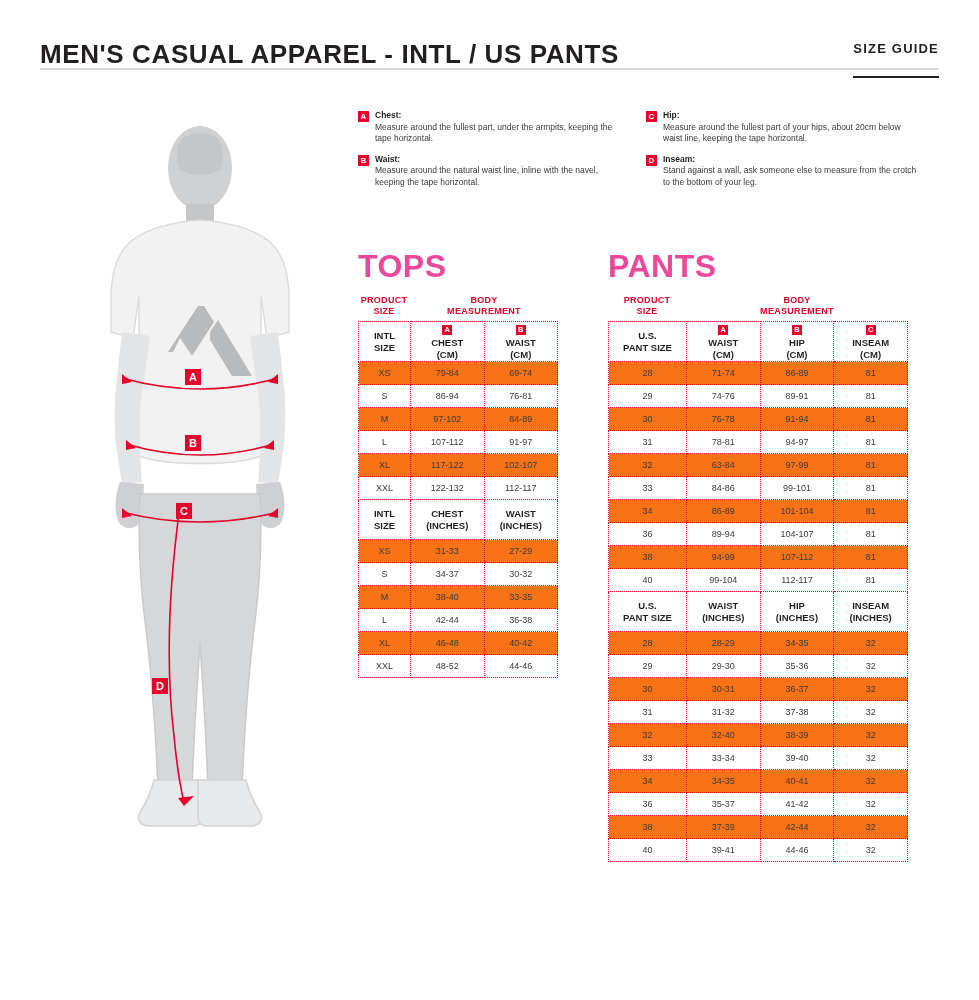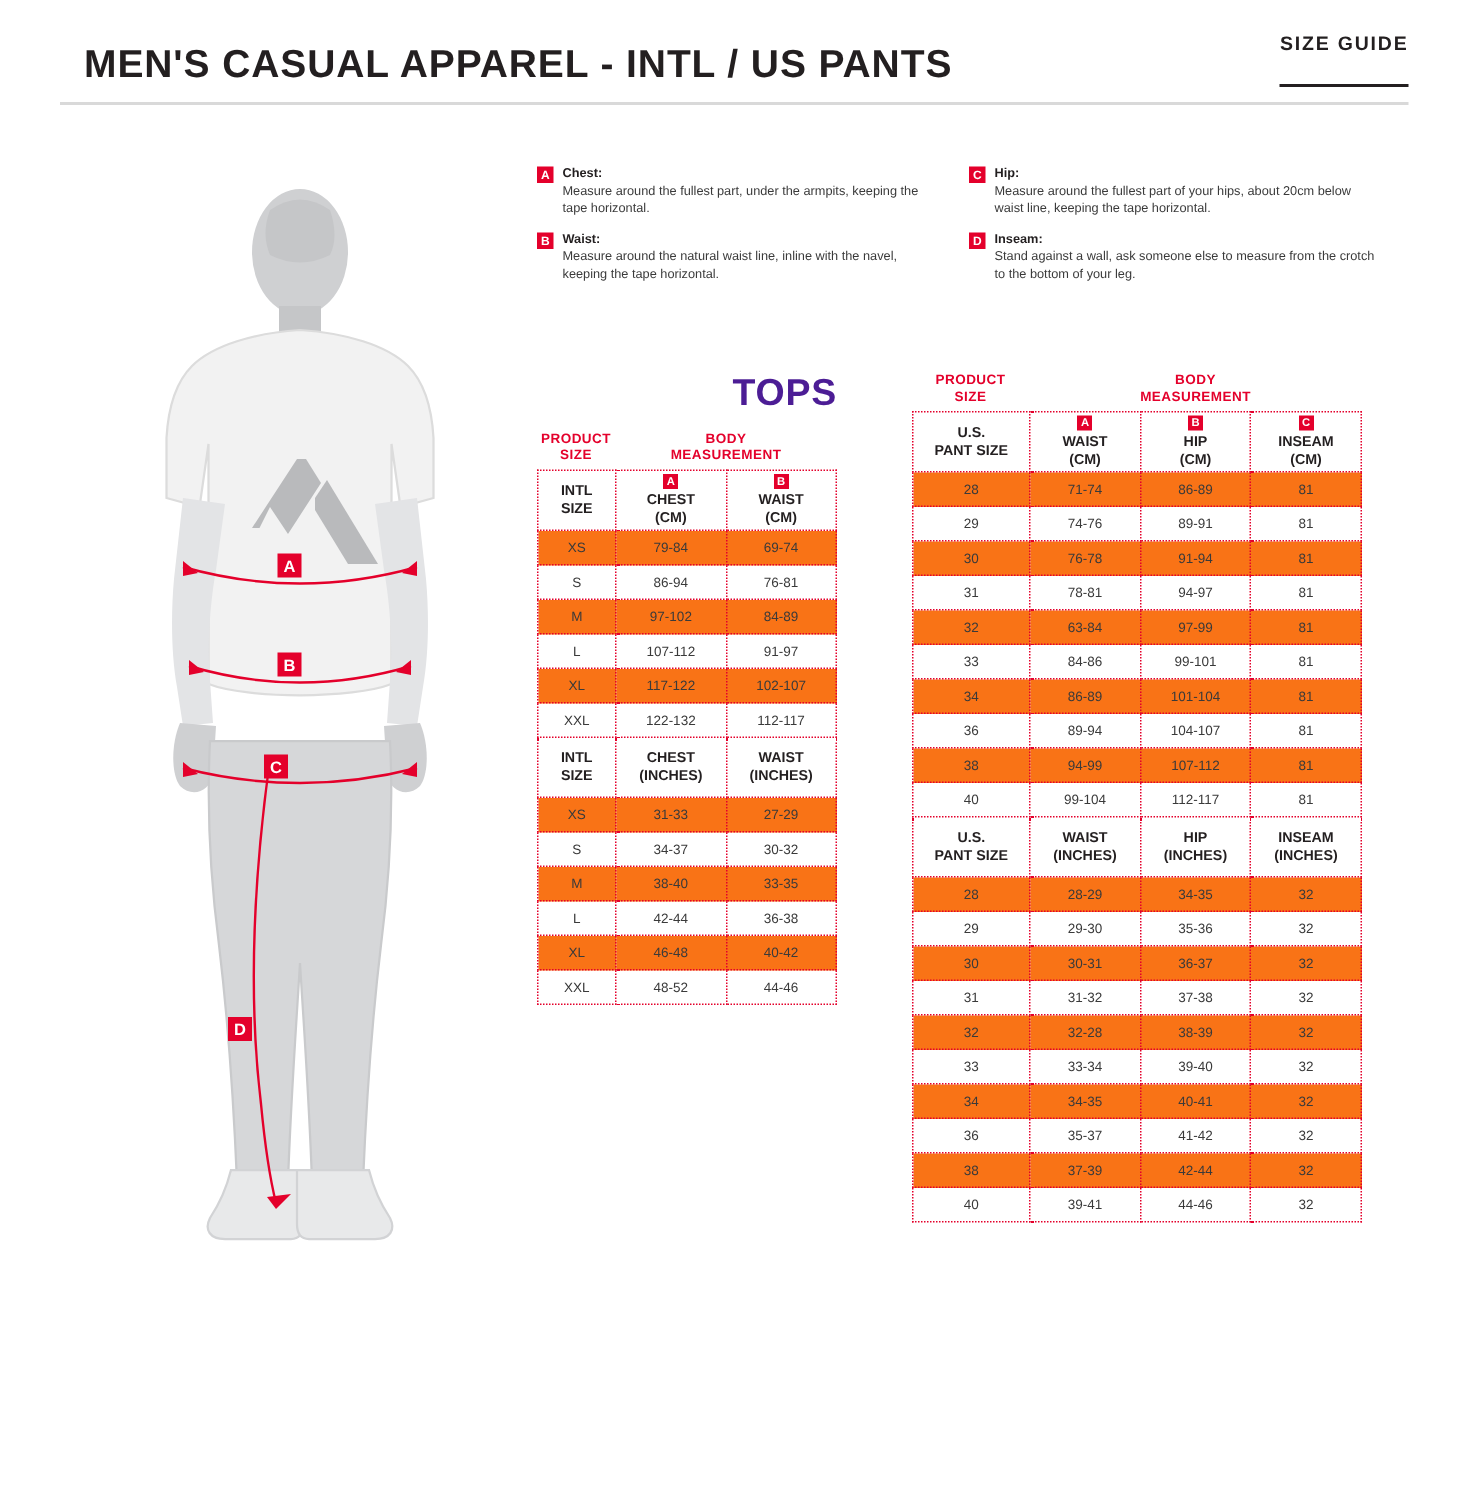--- a/index.html
+++ b/index.html
@@ -10,26 +10,25 @@
     background: #ffffff;
     font-family: "Liberation Sans", sans-serif;
     color: #2b2b2b;
     position: relative;
     overflow: hidden;
   }
 
   
   .header {
     position: absolute;
-    left: 40px; top: 12px; right: 40px;
+    left: 40px; top: 31px; right: 40px;
     height: 46px;
     display: flex;
-    align-items: flex-end;
+    align-items: center;
     justify-content: space-between;
-    margin-left: 16px;
   }
   .header h1 {
     margin: 0;
     font-size: 26px;
     font-weight: bold;
     letter-spacing: 0.6px;
     color: #231f20;
     line-height: 32px;
   }
   .size-guide-wrap {
@@ -96,26 +95,25 @@
     text-align: center;
     margin-right: 6px;
     flex: 0 0 11px;
     margin-top: 1px;
   }
   .mtext { font-size: 8.5px; line-height: 11.5px; color: #3a3a3a; }
   .mtext b { display:block; font-size: 8.5px; color:#231f20; }
 
   
   .sect-title {
-    font-size: 25px;
+    font-size: 32px;
     font-weight: bold;
     letter-spacing: 0.5px;
-    color: #4c1d95;
+    color: #ec4899;
     margin: 0 0 10px 0;
-    text-align: right;
   }
 
   
   .tops-block {
     position: absolute;
     left: 358px;
     top: 248px;
     width: 200px;
   }
   .pants-block {
@@ -380,20 +378,21 @@
       <tr>
         <td class="first">XXL</td>
         <td>48-52</td>
         <td>44-46</td>
       </tr>
     </tbody>
   </table>
 </div>
 
 <div class="pants-block">
+  <div class="sect-title">PANTS</div>
   <div class="cat-head">
     <div class="c1" style="width:78px">
       <div>PRODUCT</div>
       <div>SIZE</div>
     </div>
     <div class="c2">
       <div>BODY</div>
       <div>MEASUREMENT</div>
     </div>
   </div>
@@ -519,21 +518,21 @@
         <td>32</td>
       </tr>
       <tr>
         <td class="first">31</td>
         <td>31-32</td>
         <td>37-38</td>
         <td>32</td>
       </tr>
       <tr class="alt">
         <td class="first">32</td>
-        <td>32-28</td>
+        <td>32-40</td>
         <td>38-39</td>
         <td>32</td>
       </tr>
       <tr>
         <td class="first">33</td>
         <td>33-34</td>
         <td>39-40</td>
         <td>32</td>
       </tr>
       <tr class="alt">

